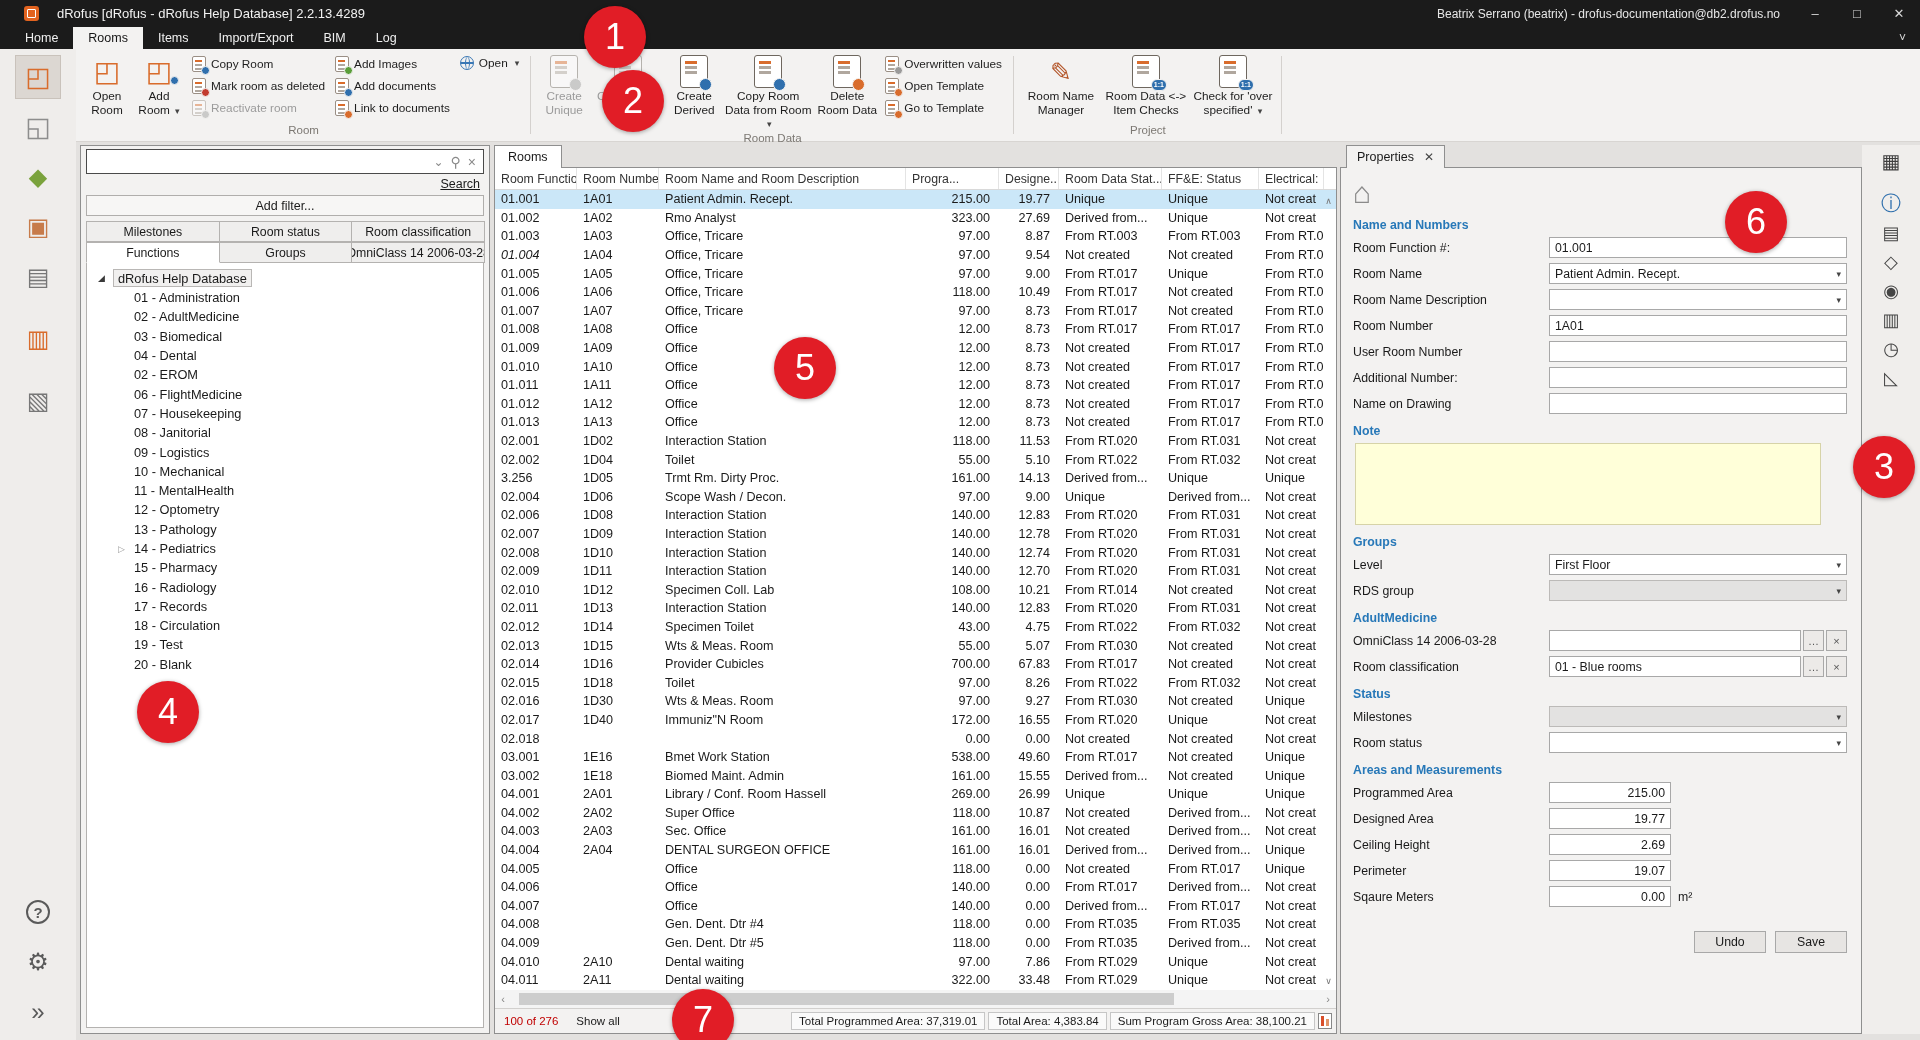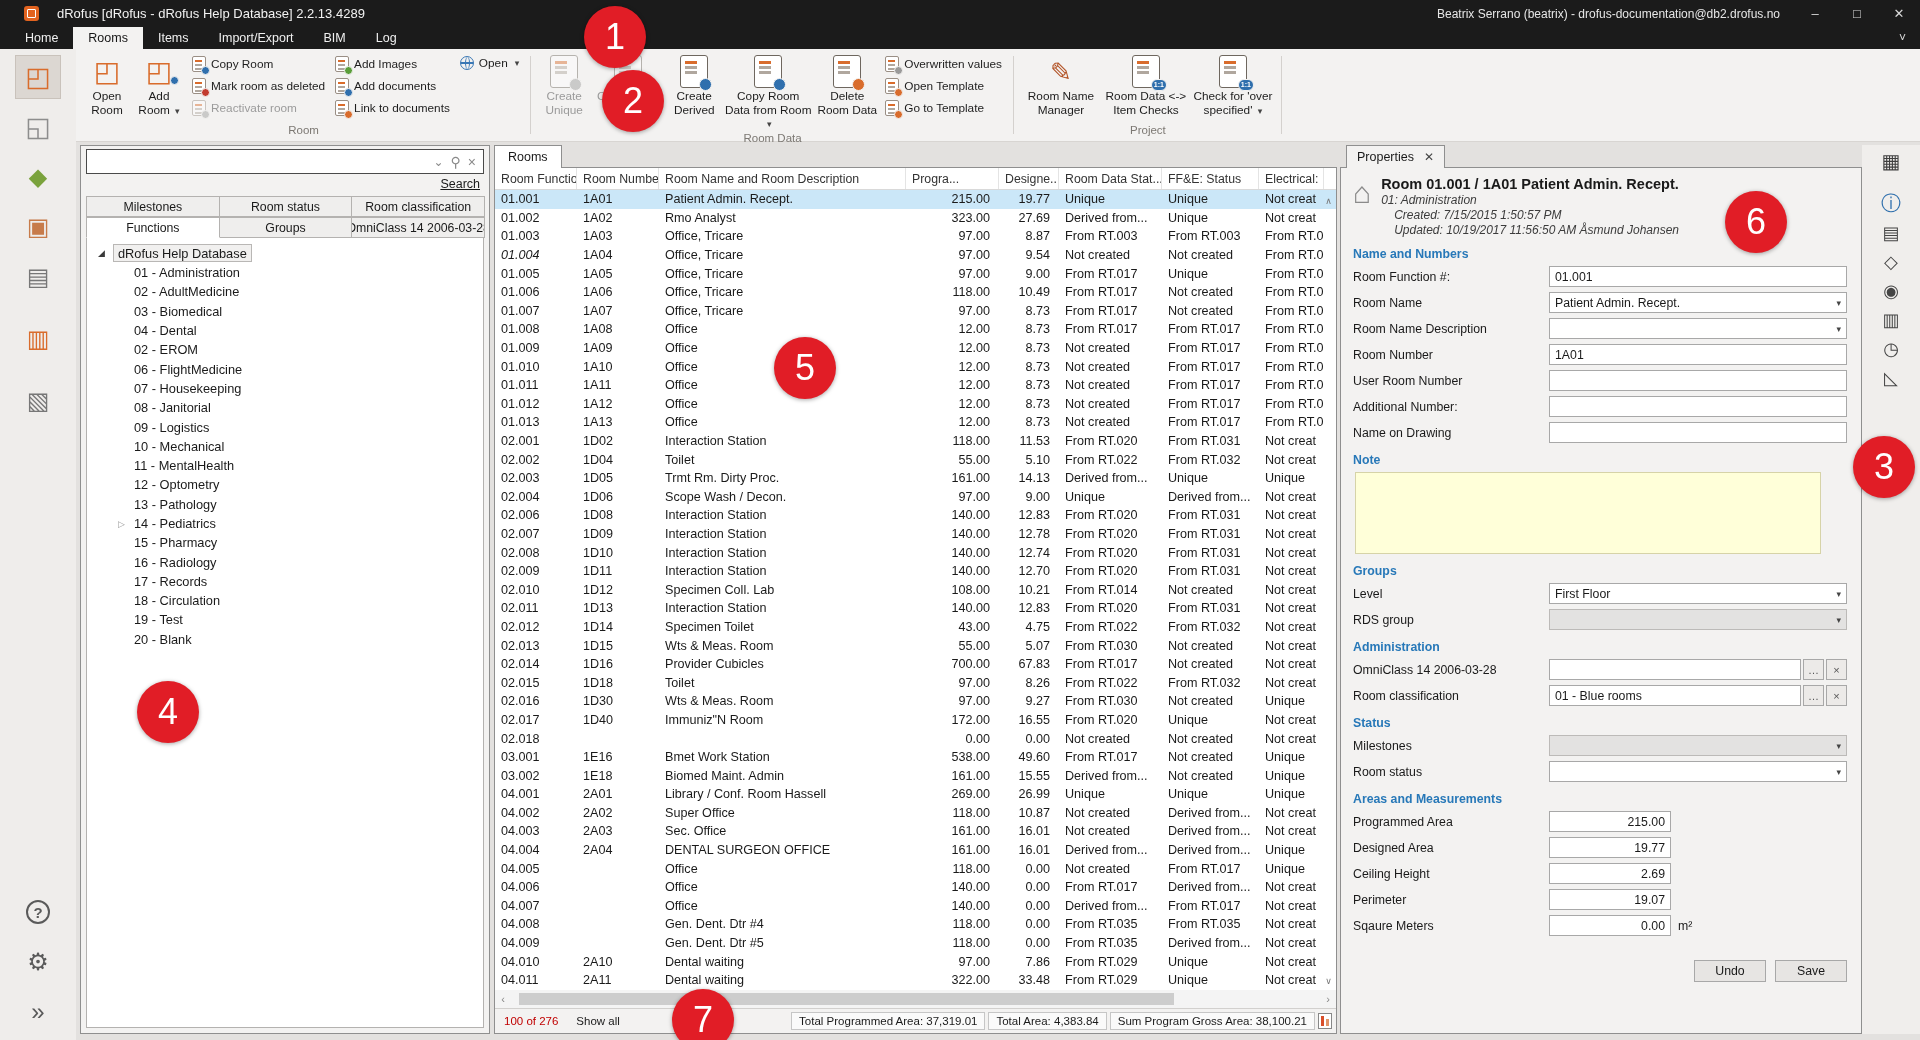--- a/index.html
+++ b/index.html
@@ -362,20 +362,21 @@
   </div>
 
 <div class="nav-pane">
   <div class="np-search">
     <input value="" style="">
     <span class="np-sic">⌄</span>
     <span class="np-sic" style="font-size:14px;">⚲</span>
     <span class="np-sic" style="font-size:14px;">×</span>
   </div>
   <span class="np-searchlink">Search</span>
+  <div class="np-addfilter">Add filter...</div>
   <div class="np-tabs" id="navTabs1">
       <div class="np-tab">Milestones</div>
       <div class="np-tab">Room status</div>
       <div class="np-tab">Room classification</div>
     </div>
   <div class="np-tabs r2" id="navTabs2">
       <div class="np-tab active">Functions</div>
       <div class="np-tab">Groups</div>
       <div class="np-tab">OmniClass 14 2006-03-28</div>
     </div>
@@ -605,21 +606,21 @@
         <div class="td" style="width: 82px;">02.002</div>
         <div class="td" style="width: 82px;">1D04</div>
         <div class="td" style="width: 247px;">Toilet</div>
         <div class="td num" style="width: 93px;">55.00</div>
         <div class="td num" style="width: 60px;">5.10</div>
         <div class="td" style="width: 103px;">From RT.022</div>
         <div class="td" style="width: 97px;">From RT.032</div>
         <div class="td" style="width: 65px;">Not creat</div>
       </div>
       <div class="trow">
-        <div class="td" style="width: 82px;">02.003</div>
+        <div class="td" style="width: 82px;">3.256</div>
         <div class="td" style="width: 82px;">1D05</div>
         <div class="td" style="width: 247px;">Trmt Rm. Dirty Proc.</div>
         <div class="td num" style="width: 93px;">161.00</div>
         <div class="td num" style="width: 60px;">14.13</div>
         <div class="td" style="width: 103px;">Derived from...</div>
         <div class="td" style="width: 97px;">Unique</div>
         <div class="td" style="width: 65px;">Unique</div>
       </div>
       <div class="trow">
         <div class="td" style="width: 82px;">02.004</div>
@@ -911,26 +912,20 @@
   </div>
 </div>
 
 <div class="props-tab">
   <span>Properties</span>
   <span class="props-close">✕</span>
 </div>
 <div class="props-panel">
   <div class="ph">
     <div class="ph-icon">⌂</div>
-    <div>
-      <div class="ph-title">Room 01.001 / 1A01 Patient Admin. Recept.</div>
-      <div class="ph-sub">01: Administration</div>
-      <div class="ph-created">Created: 7/15/2015 1:50:57 PM</div>
-      <div class="ph-updated">Updated: 10/19/2017 11:56:50 AM Åsmund Johansen</div>
-    </div>
   </div>
   <div id="propSections">
       <div class="section-title">Name and Numbers</div>
       <div class="prow">
         <div class="plabel">Room Function #:</div>
         <div class="pinput">01.001</div>
       </div>
       <div class="prow">
         <div class="plabel">Room Name</div>
         <div class="pinput sel">
@@ -971,21 +966,21 @@
           <span class="caret">▾</span>
         </div>
       </div>
       <div class="prow">
         <div class="plabel">RDS group</div>
         <div class="pinput sel dis">
           <span></span>
           <span class="caret">▾</span>
         </div>
       </div>
-      <div class="section-title">Administration</div>
+      <div class="section-title">AdultMedicine</div>
       <div class="prow">
         <div class="plabel">OmniClass 14 2006-03-28</div>
         <div class="pinput"></div>
         <div class="sqbtn">…</div>
         <div class="sqbtn">×</div>
       </div>
       <div class="prow">
         <div class="plabel">Room classification</div>
         <div class="pinput">01 - Blue rooms</div>
         <div class="sqbtn">…</div>

